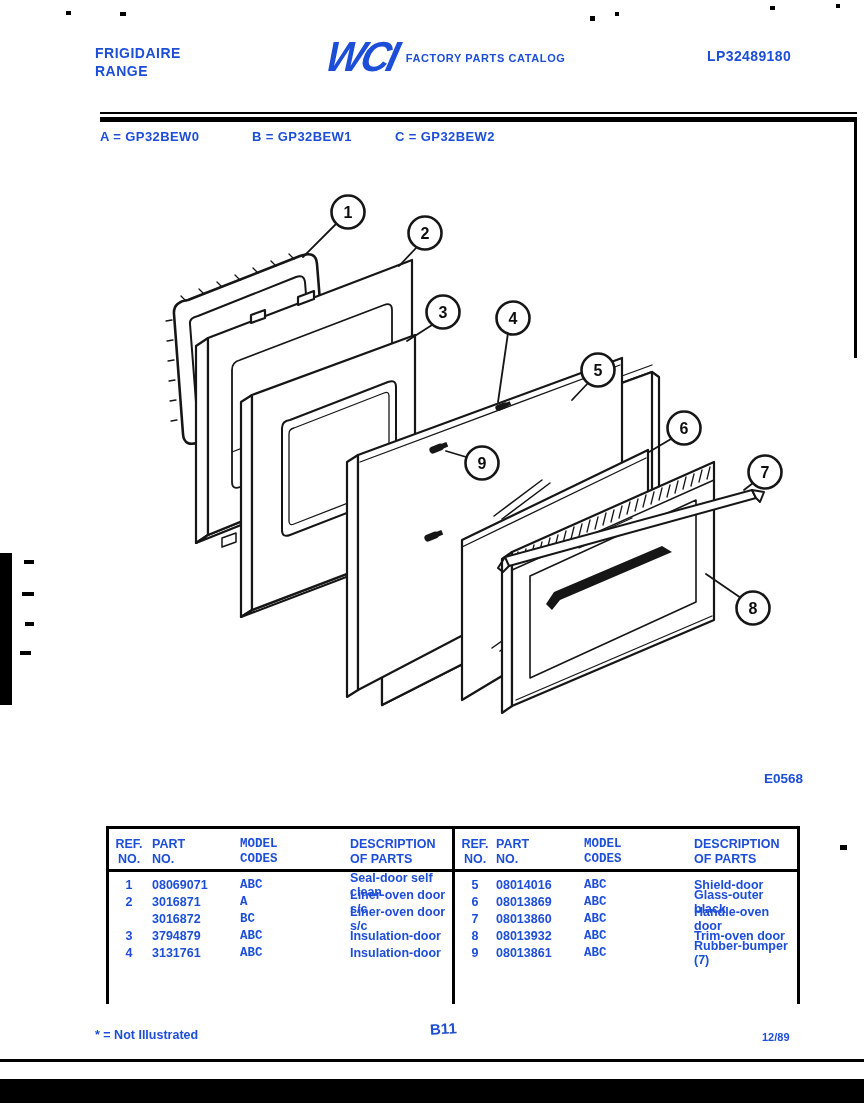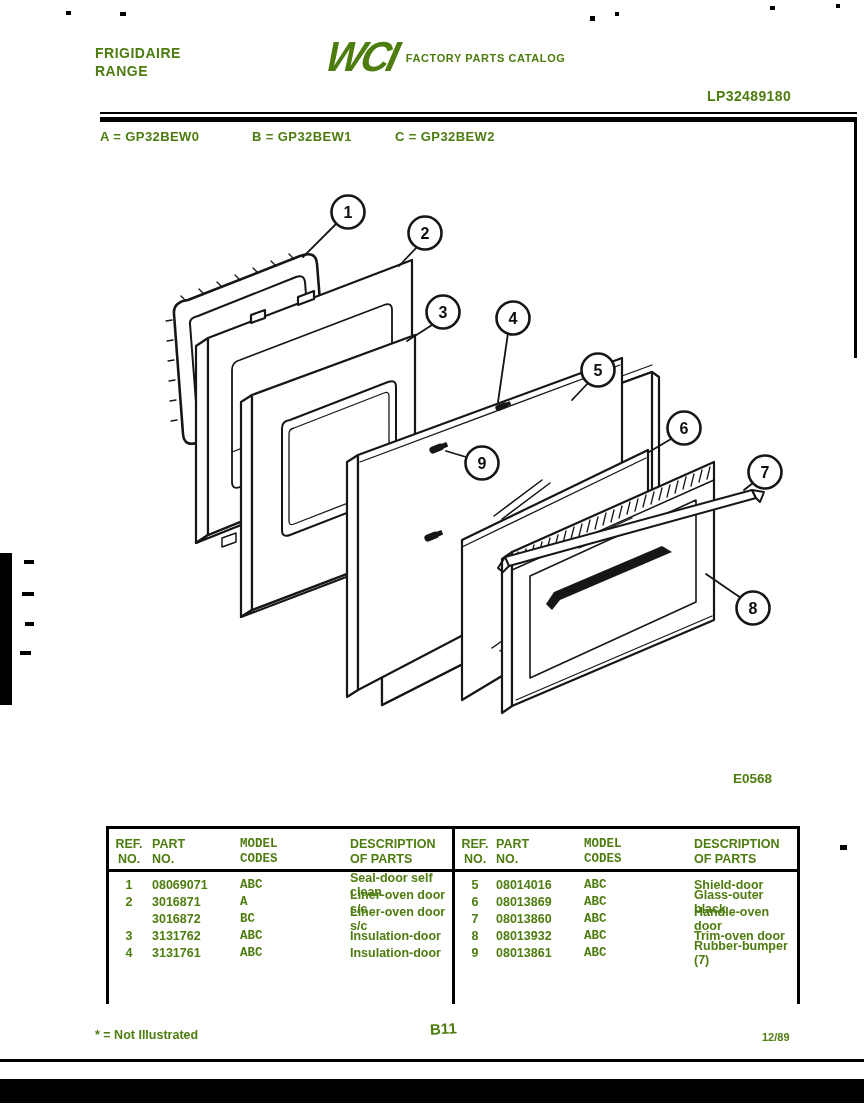--- a/index.html
+++ b/index.html
@@ -1,31 +1,31 @@
 <!DOCTYPE html>
 <html><head>
 <meta charset="utf-8">
 <style>
   html,body{margin:0;padding:0;background:#9a9a9a;}
   .page{position:relative;width:864px;height:1109px;background:#ffffff;overflow:hidden;
-        font-family:"Liberation Sans", sans-serif;color:#4d7c0f;}
+        font-family:"Liberation Sans", sans-serif;color:#1d4ed8;}
   .abs{position:absolute;}
   
   .brand{left:95px;top:44px;font-size:14px;font-weight:bold;letter-spacing:.5px;line-height:18px;}
   .logo-wrap{left:327px;top:34px;white-space:nowrap;}
   .wci{display:inline-block;font-size:40px;font-weight:bold;font-style:italic;
        transform:skewX(-14deg) scaleY(1.05);letter-spacing:-3px;}
   .cat-title{font-size:11px;font-weight:bold;letter-spacing:.6px;margin-left:10px;
              position:relative;top:-8px;}
-  .doc-num{left:707px;top:48px;font-size:14px;font-weight:bold;letter-spacing:.4px;margin-top:40px;}
+  .doc-num{left:707px;top:48px;font-size:14px;font-weight:bold;letter-spacing:.4px;}
   .rule{position:absolute;background:#000;}
   
   .model{font-size:13px;font-weight:bold;letter-spacing:.4px;top:129px;}
   
-  .fig-code{left:733px;top:771px;width:70px;font-size:13.5px;font-weight:bold;}
+  .fig-code{left:733px;top:771px;width:70px;text-align:right;font-size:13.5px;font-weight:bold;}
   
   .half{position:absolute;top:832px;height:172px;font-size:12.5px;font-weight:bold;}
   .trow{display:flex;height:17px;align-items:center;}
   .thead{display:flex;margin-top:5px;line-height:15px;}
   .hl .cw1,.trow .cw1{width:46px;text-align:center;}
   .hr .cw1,.hr1 .cw1{width:42px;text-align:center;}
   .cw1{width:46px;text-align:center;flex:0 0 auto;}
   .cw2{width:88px;flex:0 0 auto;}
   .cw3{width:70px;flex:0 0 auto;font-family:Liberation Mono, monospace;}
   .cw4{flex:1 1 auto;margin-left:40px;}
@@ -245,21 +245,21 @@
           <div class="cw4">Liner-oven door s/c</div>
         </div>
       <div class="trow">
           <div class="cw1"></div>
           <div class="cw2">3016872</div>
           <div class="cw3">BC</div>
           <div class="cw4">Liner-oven door s/c</div>
         </div>
       <div class="trow">
           <div class="cw1">3</div>
-          <div class="cw2">3131762</div>
+          <div class="cw2">3794879</div>
           <div class="cw3">ABC</div>
           <div class="cw4">Insulation-door</div>
         </div>
       <div class="trow">
           <div class="cw1">4</div>
           <div class="cw2">3131761</div>
           <div class="cw3">ABC</div>
           <div class="cw4">Insulation-door</div>
         </div>
     </div>

